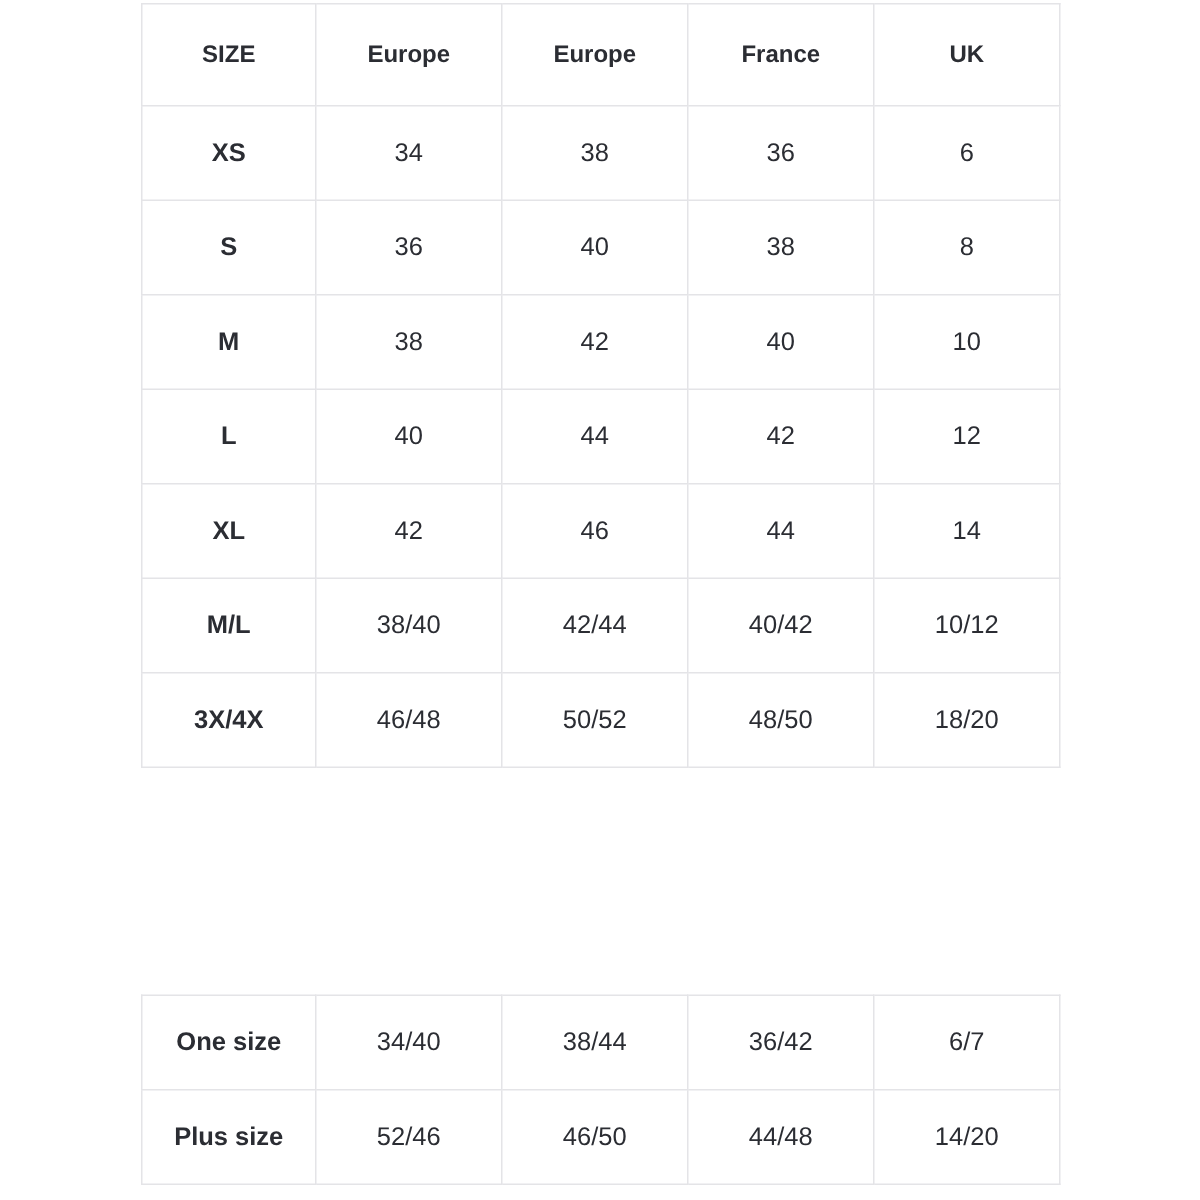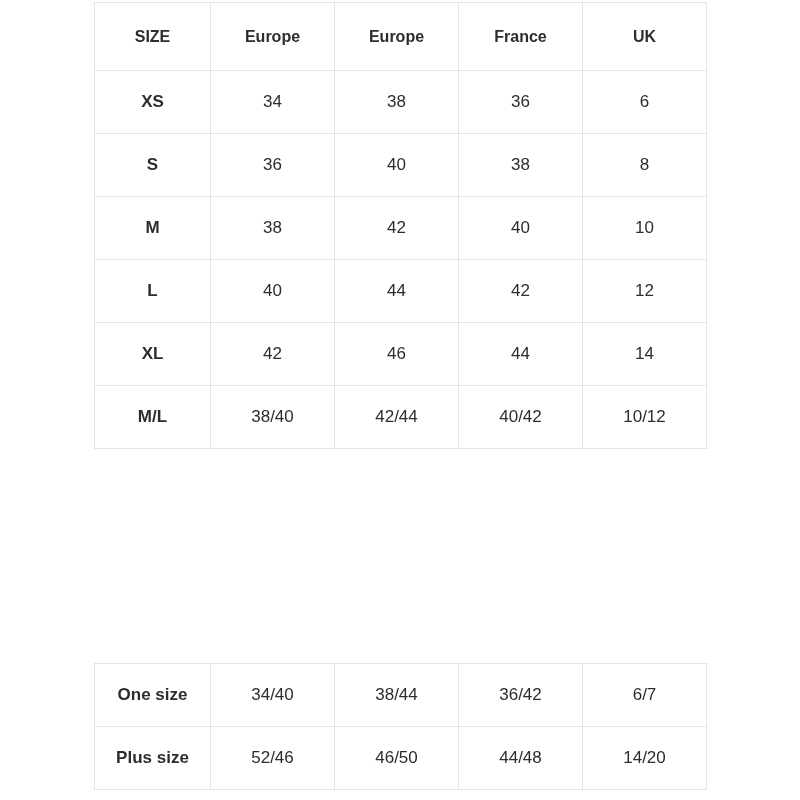--- a/index.html
+++ b/index.html
@@ -121,20 +121,27 @@
           <td>44</td>
           <td>14</td>
         </tr>
         <tr>
           <td class="rowlabel">M/L</td>
           <td>38/40</td>
           <td>42/44</td>
           <td>40/42</td>
           <td>10/12</td>
         </tr>
+        <tr>
+          <td class="rowlabel">3X/4X</td>
+          <td>46/48</td>
+          <td>50/52</td>
+          <td>48/50</td>
+          <td>18/20</td>
+        </tr>
       </tbody>
     </table>
   </div>
 
   <div class="tbl-wrap" id="extra-wrap">
     <table class="size-table" id="extra-table">
       <colgroup>
         <col class="col-size">
         <col class="col-std">
         <col class="col-std">

